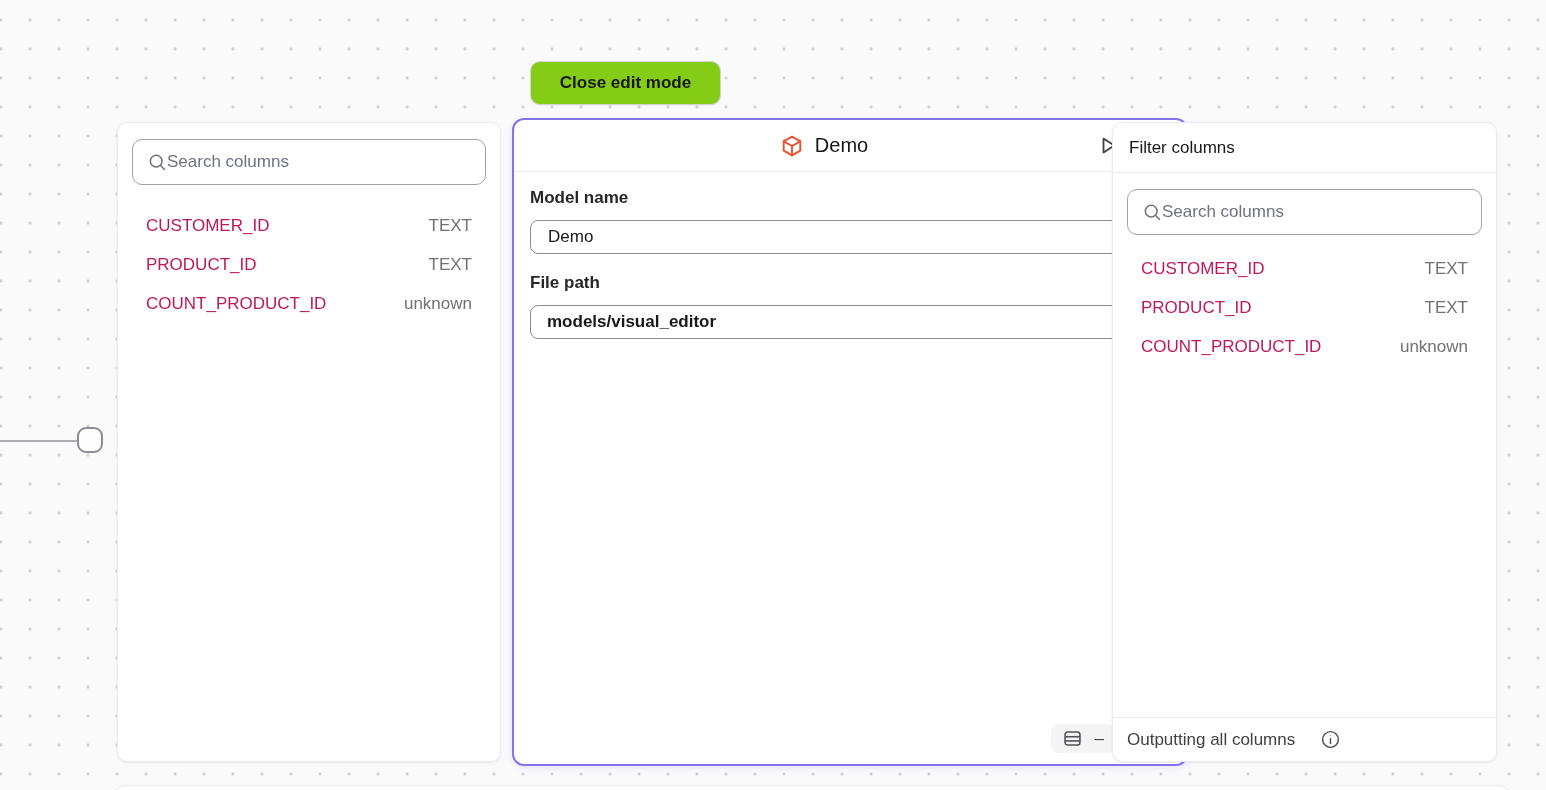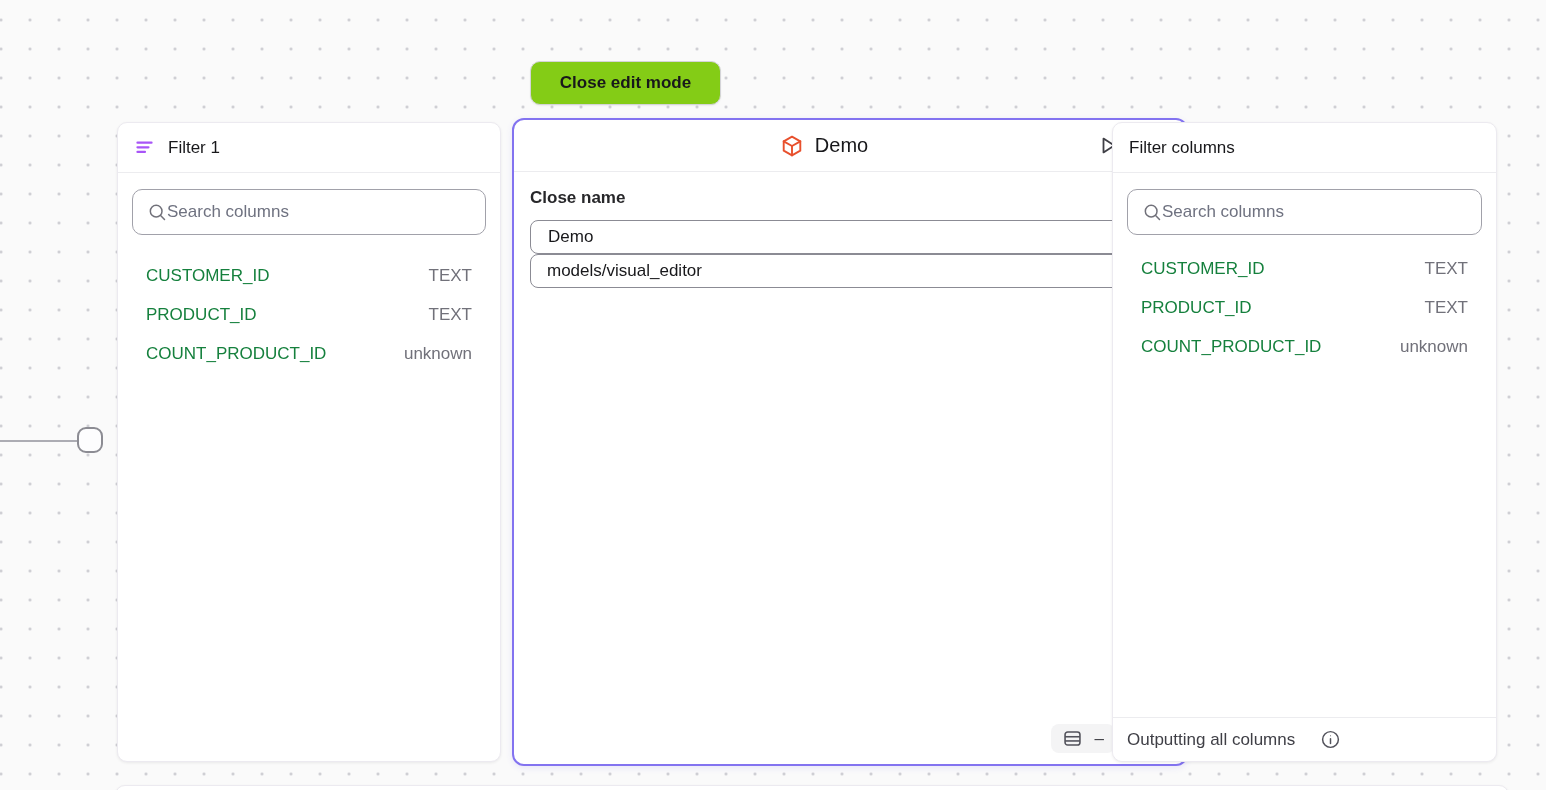--- a/index.html
+++ b/index.html
@@ -54,21 +54,21 @@
     border:none;outline:none;flex:1;font-family:inherit;font-size:17px;color:#18181b;background:transparent;
   }
   .search-box input::placeholder{color:#6f7280;opacity:1;}
 
   .col-list{margin-top:21px;}
   .col-list.tight{margin-top:14px;}
   .col-row{
     height:39px;display:flex;align-items:center;justify-content:space-between;
     padding:0 14px;font-size:17px;
   }
-  .col-name{color:#15803d;}
+  .col-name{color:#be185d;}
   .col-type{color:var(--text-gray);}
 
   
   #filter-panel{left:117px;top:122px;width:384px;height:640px;}
   #output-panel{left:1112px;top:122px;width:385px;height:640px;}
   #output-panel .panel-header{gap:0;}
   .output-footer{
     position:absolute;left:0;right:0;bottom:0;height:44px;
     border-top:1px solid var(--border-light);
     display:flex;align-items:center;gap:25px;padding:0 14px;
@@ -92,21 +92,21 @@
   .text-input{
     width:100%;height:34px;border:1px solid #8b8b94;border-radius:8px;
     padding:0 17px;font-family:inherit;font-size:17px;color:#18181b;outline:none;background:#fff;
   }
   .field-gap{margin-top:19px;}
   .select-box{
     width:100%;height:34px;border:1px solid #8b8b94;border-radius:8px;
     display:flex;align-items:center;justify-content:space-between;
     padding:0 16px;cursor:pointer;background:#fff;
   }
-  .select-value{font-size:17px;font-weight:400;color:#18181b;}
+  .select-value{font-size:17px;font-weight:700;color:#18181b;}
 
   .model-footer{
     position:absolute;right:16px;bottom:11px;
     display:flex;align-items:center;gap:15px;
   }
   .rows-pill{
     background:#f4f4f5;border:none;border-radius:8px;height:29px;
     display:flex;align-items:center;gap:12px;padding:0 11px;cursor:pointer;
     font-family:inherit;font-size:17px;color:#3f3f46;
   }
@@ -130,30 +130,20 @@
 <body>
 
 <div class="stage">
 
   <div class="edge-line"></div>
   <div class="edge-handle"></div>
 
   <button class="close-btn">Close edit mode</button>
 
   <div class="panel" id="filter-panel">
-    <div class="panel-header">
-      <span>
-        <svg width="21" height="21" viewBox="0 0 24 24" fill="none" stroke="var(--filter-icon-purple)" stroke-width="2.6" stroke-linecap="round">
-          <line x1="4" y1="6.5" x2="20" y2="6.5"></line>
-          <line x1="4" y1="11.8" x2="16.5" y2="11.8"></line>
-          <line x1="4" y1="17" x2="12.5" y2="17"></line>
-        </svg>
-      </span>
-      <span>Filter 1</span>
-    </div>
     <div class="panel-body">
       <div class="search-box">
         <span>
           <svg width="20" height="20" viewBox="0 0 24 24" fill="none" stroke="#71717a" stroke-width="1.8" stroke-linecap="round">
             <circle cx="11" cy="11" r="7"></circle>
               <line x1="16.3" y1="16.3" x2="21" y2="21"></line>
           </svg>
         </span>
         <input type="text" placeholder="Search columns" style="">
       </div>
@@ -195,22 +185,23 @@
         <button class="icon-btn">
           <svg width="24" height="24" viewBox="0 0 24 24" fill="#52525b">
             <circle cx="5" cy="12" r="1.7"></circle>
               <circle cx="12" cy="12" r="1.7"></circle>
               <circle cx="19" cy="12" r="1.7"></circle>
           </svg>
         </button>
       </span>
     </div>
     <div class="panel-body" style="padding:16px;">
-      <div class="field-label">Close name</div>
+      <div class="field-label">Model name</div>
       <input class="text-input" type="text" value="Demo" style="">
+      <div class="field-label field-gap">File path</div>
       <div class="select-box">
         <span class="select-value">models/visual_editor</span>
         <span>
           <svg width="15" height="15" viewBox="0 0 24 24" fill="none" stroke="#52525b" stroke-width="2.2" stroke-linecap="round" stroke-linejoin="round">
             <path d="M5 9 L12 16 L19 9"></path>
           </svg>
         </span>
       </div>
     </div>
     <div class="model-footer">

